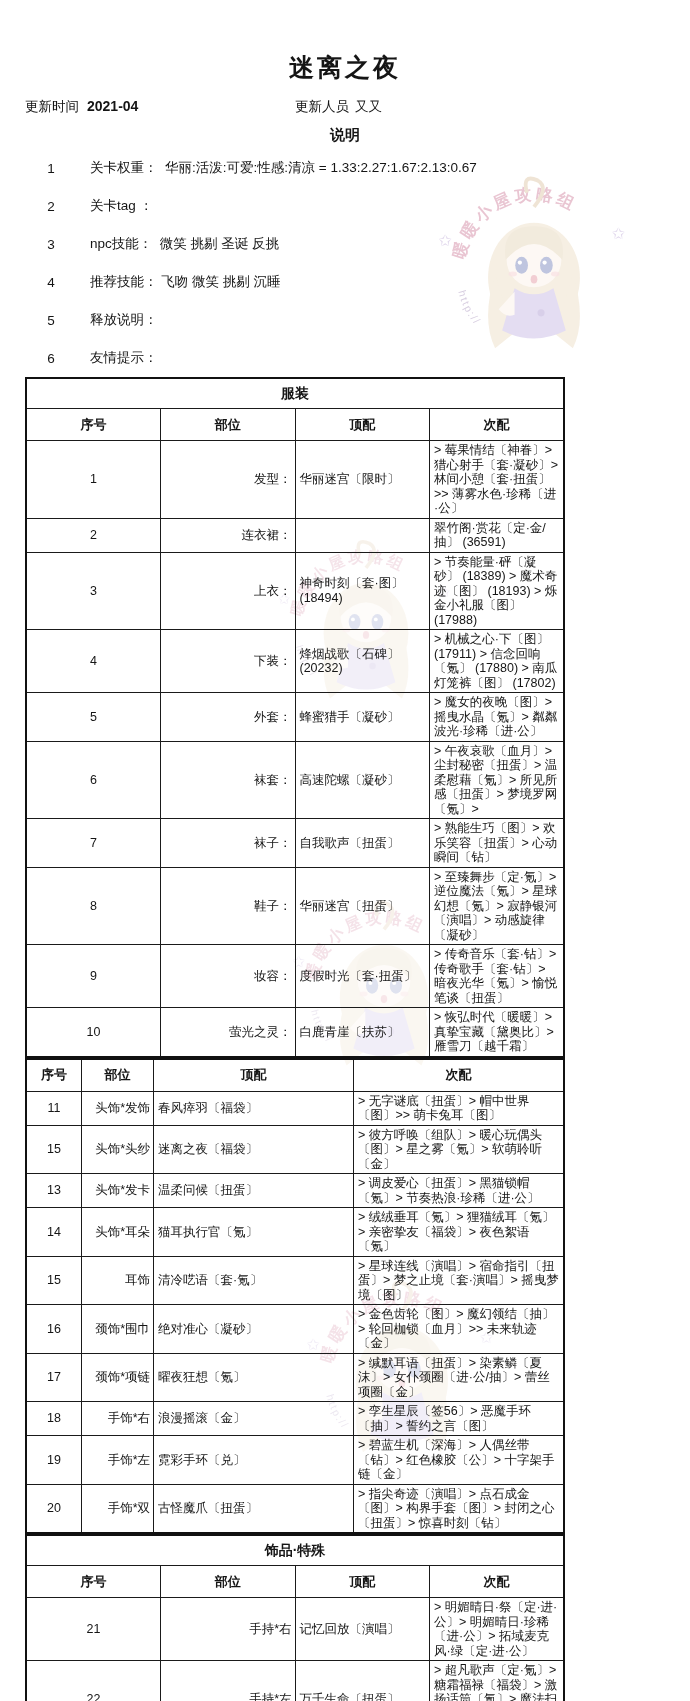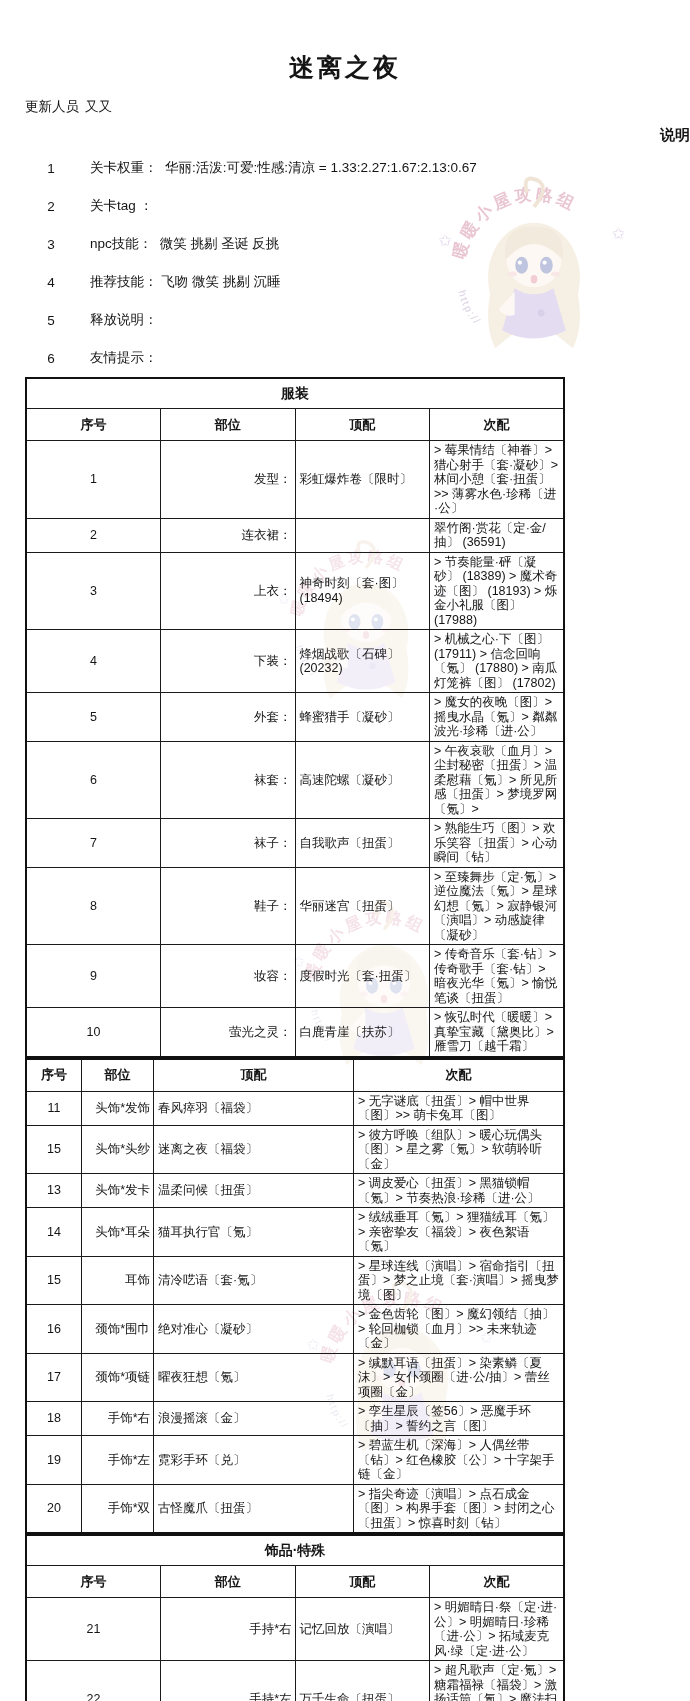--- a/index.html
+++ b/index.html
@@ -13,21 +13,21 @@
   .wm-1{left:268px;top:532px;width:196px;height:196px;opacity:.26;}
   .wm-2{left:282px;top:892px;width:204px;height:204px;opacity:.27;}
   .wm-3{left:296px;top:1272px;width:212px;height:212px;opacity:.27;}
 
   
   h1.title{margin:0;padding-top:51px;text-align:center;font-size:25px;letter-spacing:3px;font-weight:700;}
   .meta{display:flex;align-items:baseline;padding:0 25px;margin-top:14px;font-size:13.5px;}
   .meta-left{width:270px;}
   .meta-left b{margin-left:8px;font-size:14px;}
   .meta-right span + span{margin-left:6px;}
-  h2.notes-title{margin:10px 0 0 0;text-align:right;font-size:15px;font-weight:700;}
+  h2.notes-title{margin:10px 0 0 0;text-align:center;font-size:15px;font-weight:700;}
 
   
   .notes{margin-top:4px;}
   .note-row{display:flex;align-items:center;height:38px;font-size:13.5px;}
   .note-no{width:26px;margin-left:38px;text-align:center;}
   .note-text{margin-left:26px;white-space:pre;}
 
   
   table.item-table{border-collapse:collapse;table-layout:fixed;width:540px;margin:0 auto 0 25px;background:transparent;font-size:12.5px;}
   .t1{margin-top:18px;}
@@ -171,20 +171,21 @@
   <ellipse cx="60" cy="63" rx="1.9" ry="2.4" fill="#e8a7b0"></ellipse>
   <path d="M49,68 q11,7 22,0 l7,24 q-18,9 -36,0 z" fill="#cec2e8"></path>
   <path d="M49,70 l-9,10 q4,5 9,3 z" fill="#fcf4ec"></path>
   <circle cx="64" cy="82" r="2" fill="#b9a8d8"></circle>
 </svg></div>
 
   <div class="content">
     <h1 class="title">迷离之夜</h1>
 
     <div class="meta">
+      <span class="meta-left"><span>更新时间</span><b>2021-04</b></span>
       <span class="meta-right"><span>更新人员</span><span>又又</span></span>
     </div>
 
     <h2 class="notes-title">说明</h2>
 
     <div class="notes">
         <div class="note-row">
           <span class="note-no">1</span>
           <span class="note-text">关卡权重：  华丽:活泼:可爱:性感:清凉 = 1.33:2.27:1.67:2.13:0.67</span>
         </div>
@@ -219,21 +220,21 @@
             <th class="col-h col0">序号</th>
             <th class="col-h col1">部位</th>
             <th class="col-h col2">顶配</th>
             <th class="col-h col3">次配</th>
           </tr>
         </thead>
         <tbody>
           <tr>
             <td class="td-no">1</td>
             <td class="td-part">发型：</td>
-            <td class="td-top">彩虹爆炸卷〔限时〕</td>
+            <td class="td-top">华丽迷宫〔限时〕</td>
             <td class="td-next">&gt; 莓果情结〔神眷〕&gt; 猎心射手〔套·凝砂〕&gt; 林间小憩〔套·扭蛋〕&gt;&gt; 薄雾水色·珍稀〔进·公〕</td>
           </tr>
           <tr>
             <td class="td-no">2</td>
             <td class="td-part">连衣裙：</td>
             <td class="td-top"></td>
             <td class="td-next">翠竹阁·赏花〔定·金/抽〕 (36591)</td>
           </tr>
           <tr>
             <td class="td-no">3</td>

